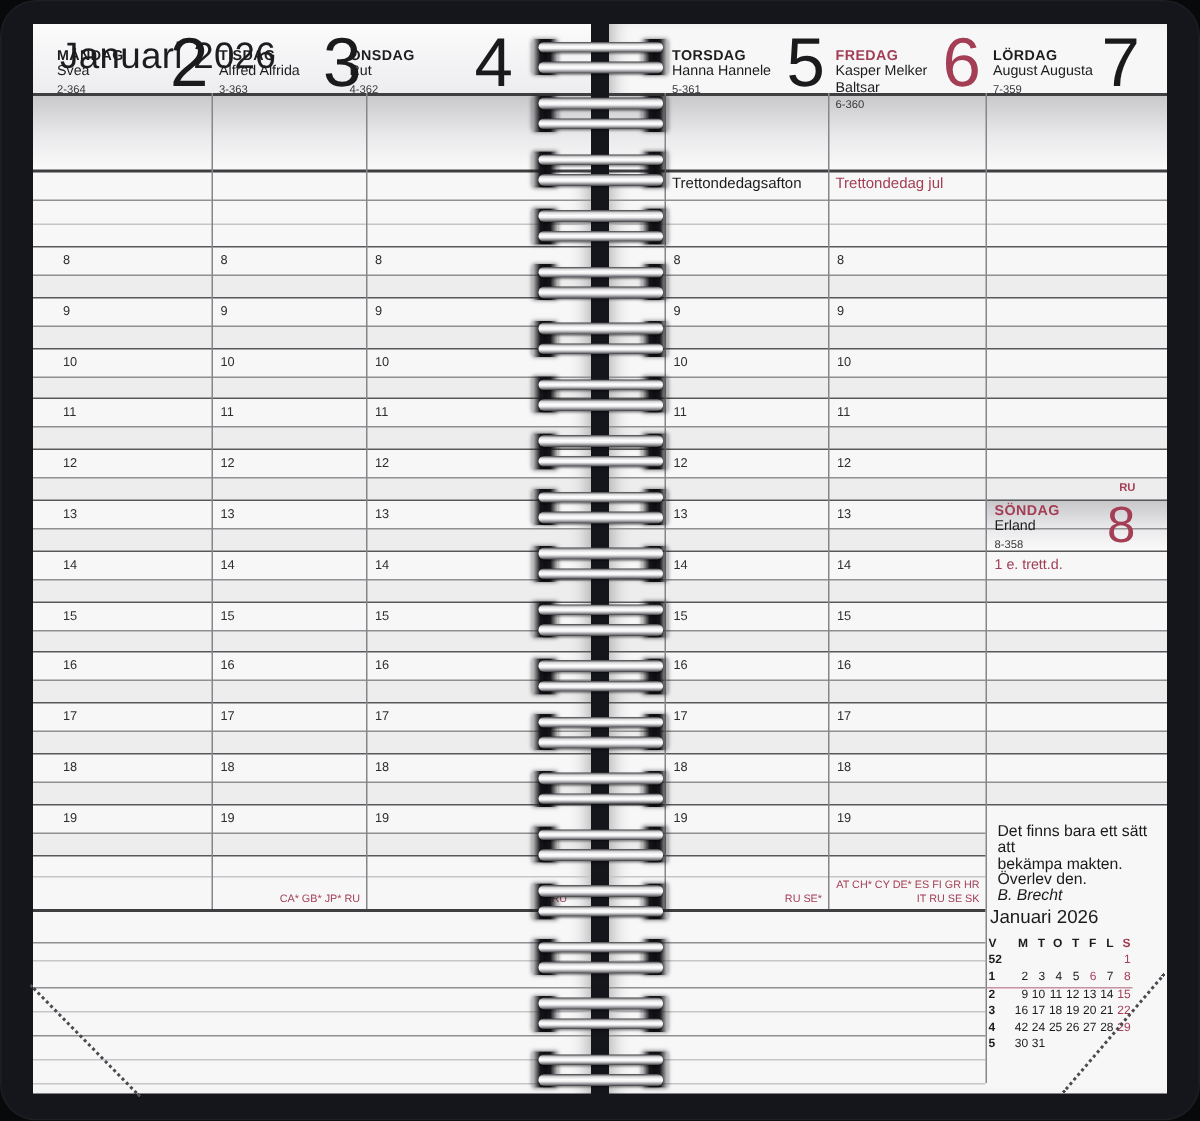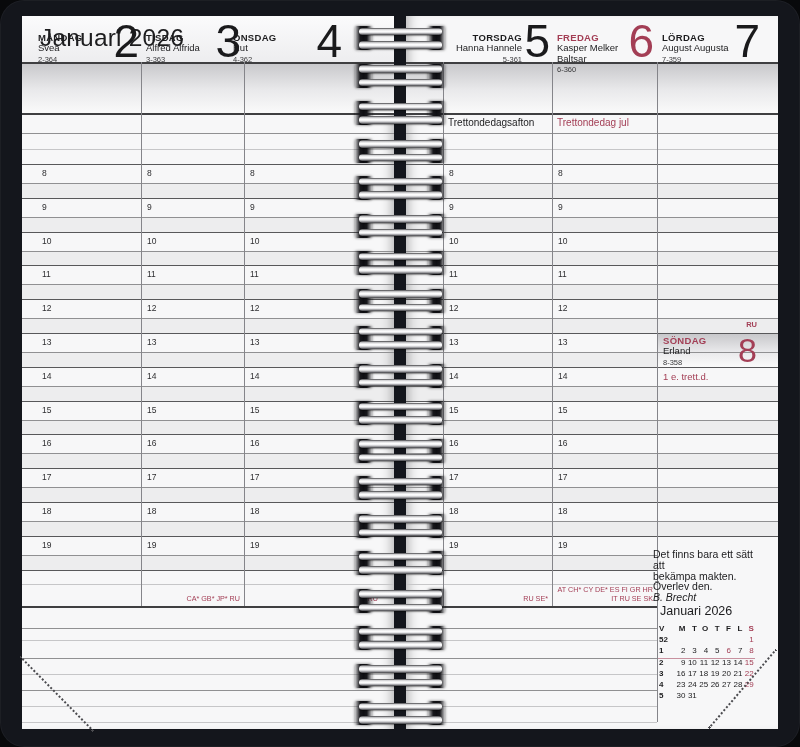--- a/index.html
+++ b/index.html
@@ -216,21 +216,21 @@
       <div class="hline m" style="left: 0px; top: 612px; width: 251px;"></div>
       <div class="hline t" style="left: 0px; top: 624px; width: 251px;"></div>
       <div class="hline m" style="left: 0px; top: 642px; width: 251px;"></div>
       <div class="hline t" style="left: 0px; top: 658px; width: 251px;"></div>
       <div class="hline m" style="left: 0px; top: 674px; width: 251px;"></div>
       <div class="hline t" style="left: 0px; top: 690px; width: 251px;"></div>
       <div class="hline t" style="left: 0px; top: 706px; width: 251px;"></div>
       <div class="vline" style="left: 37px; top: 46px; height: 544px;"></div>
       <div class="vline" style="left: 146px; top: 46px; height: 544px;"></div>
       <div class="vline" style="left: 251px; top: 46px; height: 660px;"></div>
-      <div class="daycell" style="left: 37px; width: 109px; padding-left: 5px; padding-right: 30px; text-align: right;">
+      <div class="daycell" style="left: 37px; width: 109px; padding-left: 5px; padding-right: 30px;">
         <div class="dname" style="color: rgb(28, 28, 30);">TORSDAG</div>
         <div class="dnames">Hanna Hannele</div>
         <div class="dord">5-361</div>
         <div class="bignum" style="right: 2px;">5</div>
       </div>
       <div class="daycell" style="left: 146px; width: 105px; padding-left: 5px; padding-right: 30px;">
         <div class="dname" style="color: rgb(163, 62, 85);">FREDAG</div>
         <div class="dnames">Kasper Melker Baltsar</div>
         <div class="dord">6-360</div>
         <div class="bignum" style="right: 3px; color: rgb(163, 62, 85);">6</div>
@@ -271,21 +271,21 @@
       <div class="codecell" style="left: 148px; top: 568px; width: 99px; height: 22px; padding-bottom: 3px; color: rgb(163, 62, 85);">AT CH* CY DE* ES FI GR HR IT RU SE SK</div>
       <div class="dotted" style="left: 371px; top: 634px; transform-origin: 0px 0px; transform: rotate(130.5deg);"></div>
       <div style="position: absolute; left: 251px; top: 304px; width: 100px; text-align: right; font-size: 7.5px; font-weight: 700; color: rgb(163, 62, 85); z-index: 7;">RU</div>
       <div style="position: absolute; left: 257px; top: 319px; z-index: 7;">
         <div class="dname" style="color: rgb(163, 62, 85);">SÖNDAG</div>
         <div class="dnames">Erland</div>
         <div class="dord">8-358</div>
       </div>
       <div class="bignum" style="right: 21px; top: 316px; font-size: 34px; line-height: 36px; color: rgb(163, 62, 85); z-index: 7;">8</div>
       <div style="position: absolute; left: 257px; top: 351px; font-size: 9.5px; line-height: 19px; color: rgb(163, 62, 85); z-index: 7;">1 e. trett.d.</div>
-      <div class="quote" style="left: 247px; top: 533px; width: 110px;">
+      <div class="quote" style="left: 259px; top: 533px; width: 110px;">
         <div>Det finns bara ett sätt att</div>
         <div>bekämpa makten.</div>
         <div>Överlev den.</div>
         <div class="author">B. Brecht</div>
       </div>
       <div class="minical" style="left: 252px; top: 588px; width: 100px;">
         <div class="mc-title">Januari 2026</div>
         <div class="mc-grid">
           <div class="mc-cell hdr wk">V</div>
           <div class="mc-cell hdr">M</div>
@@ -321,21 +321,21 @@
           <div class="mc-cell" style="color: rgb(163, 62, 85);">15</div>
           <div class="mc-cell wk">3</div>
           <div class="mc-cell">16</div>
           <div class="mc-cell">17</div>
           <div class="mc-cell">18</div>
           <div class="mc-cell">19</div>
           <div class="mc-cell">20</div>
           <div class="mc-cell">21</div>
           <div class="mc-cell" style="color: rgb(163, 62, 85);">22</div>
           <div class="mc-cell wk">4</div>
-          <div class="mc-cell">23</div>
+          <div class="mc-cell">42</div>
           <div class="mc-cell">24</div>
           <div class="mc-cell">25</div>
           <div class="mc-cell">26</div>
           <div class="mc-cell">27</div>
           <div class="mc-cell">28</div>
           <div class="mc-cell" style="color: rgb(163, 62, 85);">29</div>
           <div class="mc-cell wk">5</div>
           <div class="mc-cell">30</div>
           <div class="mc-cell">31</div>
           <div class="mc-cell"></div>

